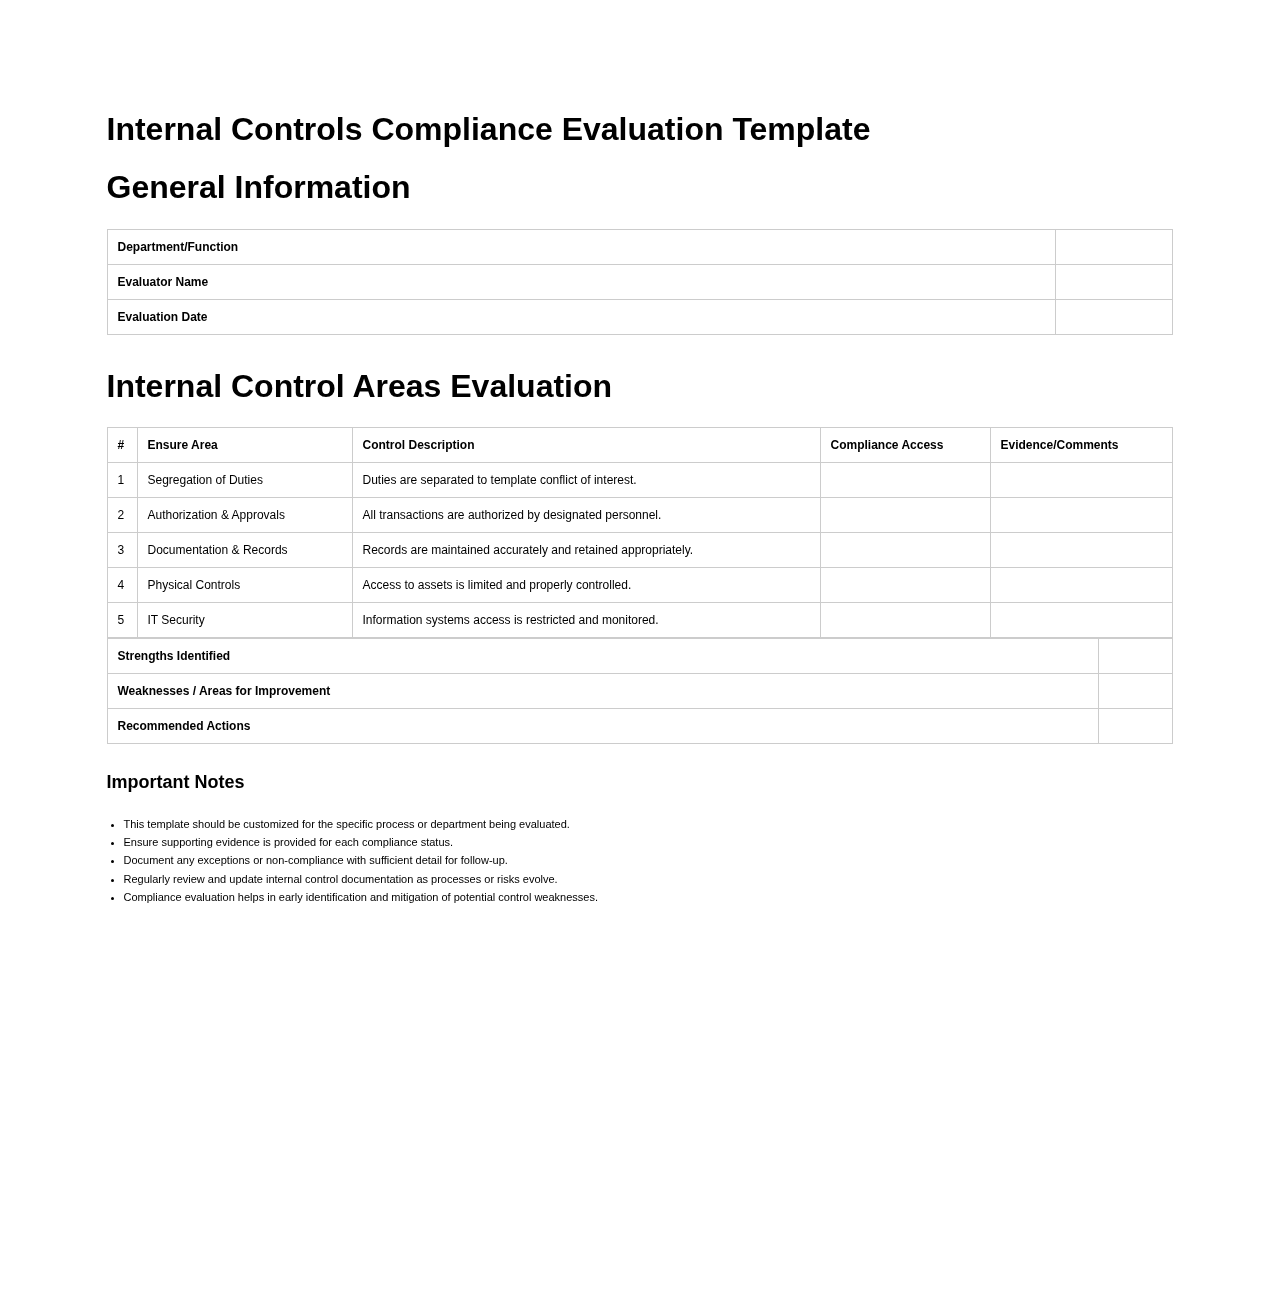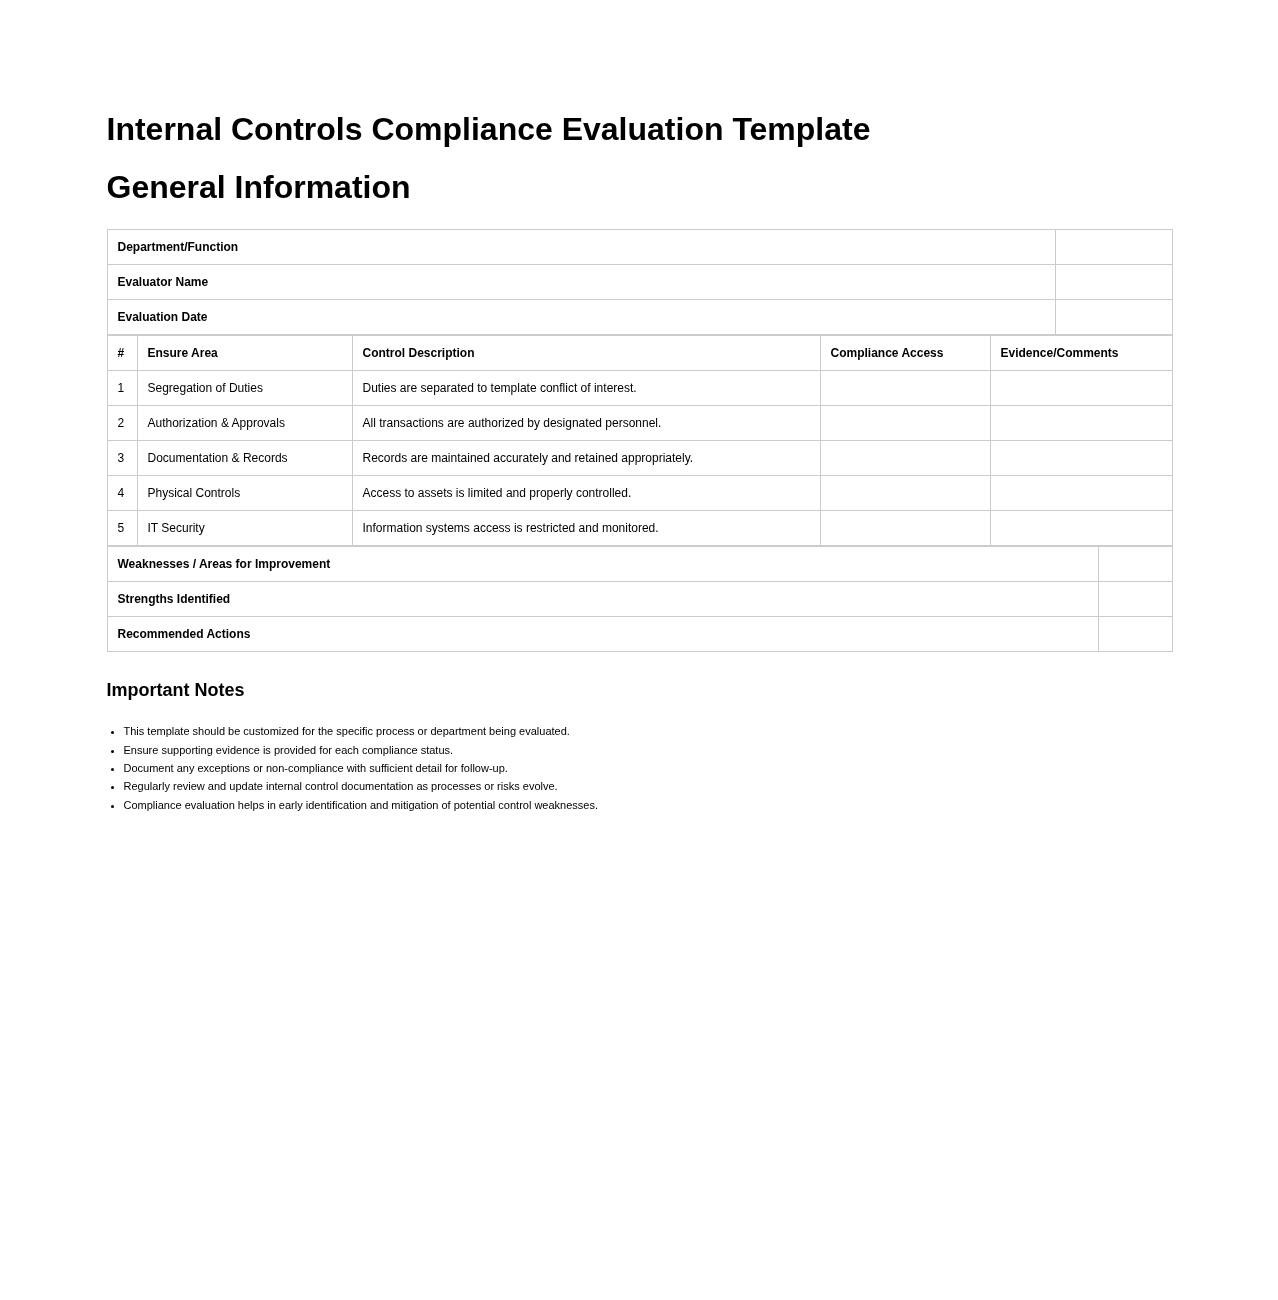--- a/index.html
+++ b/index.html
@@ -84,20 +84,21 @@
         <td class="label-cell">Evaluator Name</td>
         <td class="value-cell"></td>
       </tr>
       <tr>
         <td class="label-cell">Evaluation Date</td>
         <td class="value-cell"></td>
       </tr>
     </tbody>
   </table>
 
+  <h2 class="section-heading">Internal Control Areas Evaluation</h2>
 
   <table>
     <colgroup>
       <col style="width:30px">
         <col style="width:215px">
         <col style="width:468px">
         <col style="width:170px">
         <col style="width:182px">
     </colgroup>
     <thead>
@@ -149,25 +150,25 @@
   </table>
 
 
   <table>
     <colgroup>
         <col style="width:991px">
         <col style="width:74px">
       </colgroup>
     <tbody>
       <tr>
-        <td class="label-cell">Weaknesses / Areas for Improvement</td>
+        <td class="label-cell">Strengths Identified</td>
         <td class="value-cell"></td>
       </tr>
       <tr>
-        <td class="label-cell">Strengths Identified</td>
+        <td class="label-cell">Weaknesses / Areas for Improvement</td>
         <td class="value-cell"></td>
       </tr>
       <tr>
         <td class="label-cell">Recommended Actions</td>
         <td class="value-cell"></td>
       </tr>
     </tbody>
   </table>
 
   <h3 class="sub-heading">Important Notes</h3>

